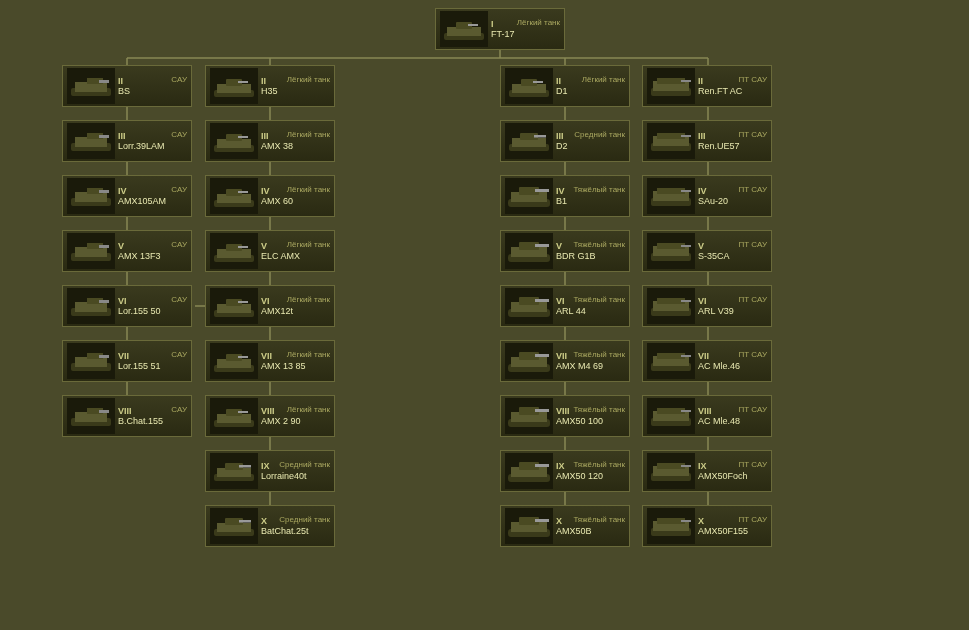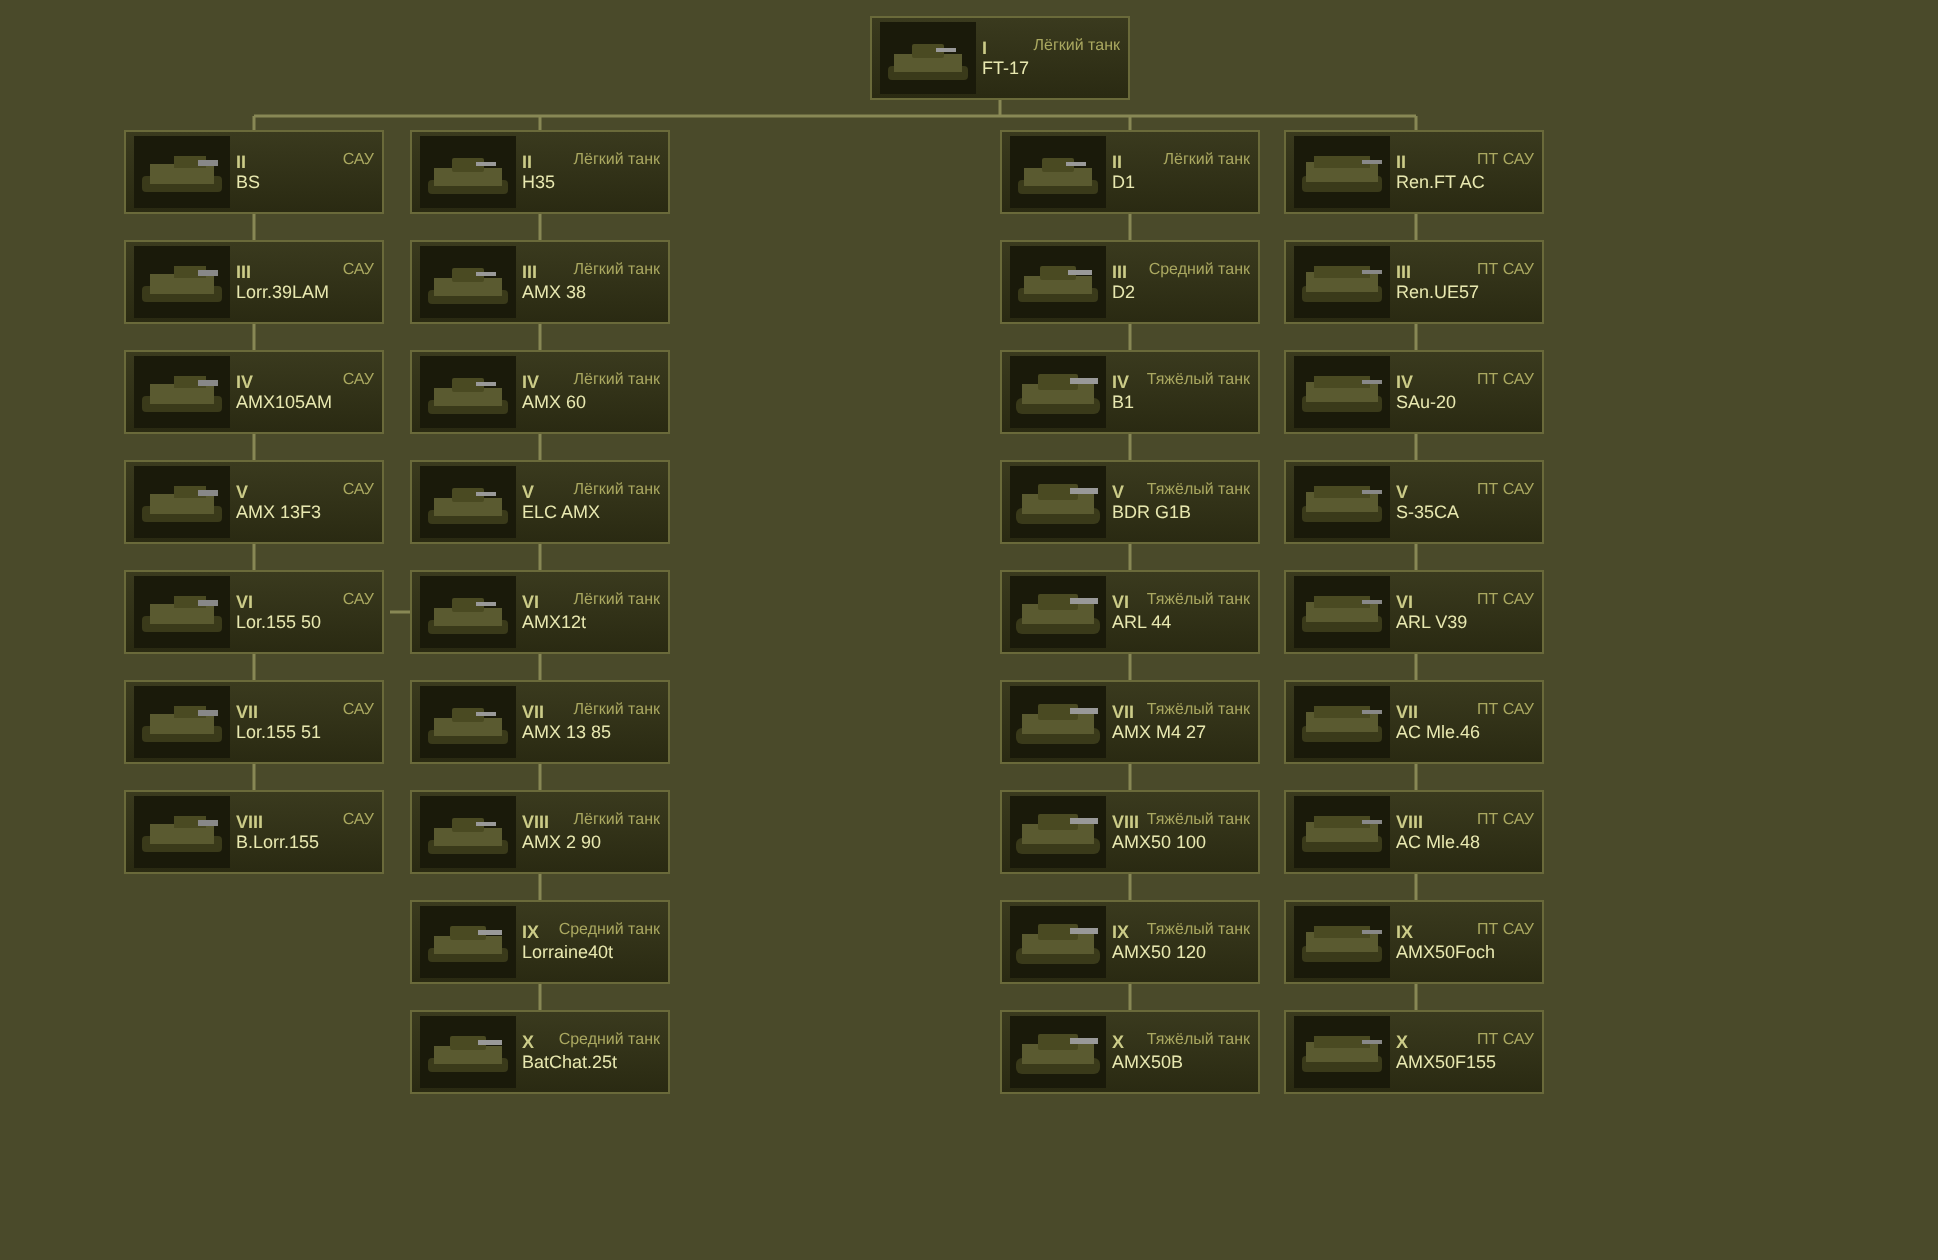--- a/index.html
+++ b/index.html
@@ -535,21 +535,21 @@
       <rect x="4" y="10" width="36" height="10" fill="#5a5a30"></rect>
       <rect x="12" y="5" width="20" height="8" fill="#4a4a22" rx="1"></rect>
       <rect x="28" y="7" width="14" height="3" fill="#999"></rect>
     </svg>
     </div>
     <div class="tank-info">
       <div class="tank-header">
         <span class="tank-tier">VII</span>
         <span class="tank-type">Тяжёлый танк</span>
       </div>
-      <div class="tank-name">AMX M4 27</div>
+      <div class="tank-name">AMX M4 69</div>
     </div>
   </div>
     <div class="tank-card" style="left: 642px; top: 340px;">
     <div class="tank-img">
       <svg viewBox="0 0 44 28" class="tank-svg">
       <rect x="2" y="16" width="40" height="8" fill="#3a3a1a" rx="2"></rect>
       <rect x="4" y="9" width="36" height="10" fill="#5a5a30"></rect>
       <rect x="8" y="6" width="28" height="6" fill="#4a4a22"></rect>
       <rect x="32" y="8" width="10" height="2" fill="#888"></rect>
     </svg>
@@ -569,21 +569,21 @@
       <rect x="6" y="10" width="32" height="10" fill="#5a5a30"></rect>
       <rect x="18" y="6" width="16" height="6" fill="#4a4a22"></rect>
       <rect x="30" y="8" width="10" height="3" fill="#888"></rect>
     </svg>
     </div>
     <div class="tank-info">
       <div class="tank-header">
         <span class="tank-tier">VIII</span>
         <span class="tank-type">САУ</span>
       </div>
-      <div class="tank-name">B.Lorr.155</div>
+      <div class="tank-name">B.Chat.155</div>
     </div>
   </div>
     <div class="tank-card" style="left: 205px; top: 395px;">
     <div class="tank-img">
       <svg viewBox="0 0 44 28" class="tank-svg">
       <rect x="2" y="18" width="40" height="7" fill="#3a3a1a" rx="2"></rect>
       <rect x="5" y="12" width="34" height="9" fill="#5a5a30"></rect>
       <rect x="14" y="7" width="16" height="7" fill="#4a4a22" rx="1"></rect>
       <rect x="26" y="9" width="10" height="2" fill="#999"></rect>
     </svg>

